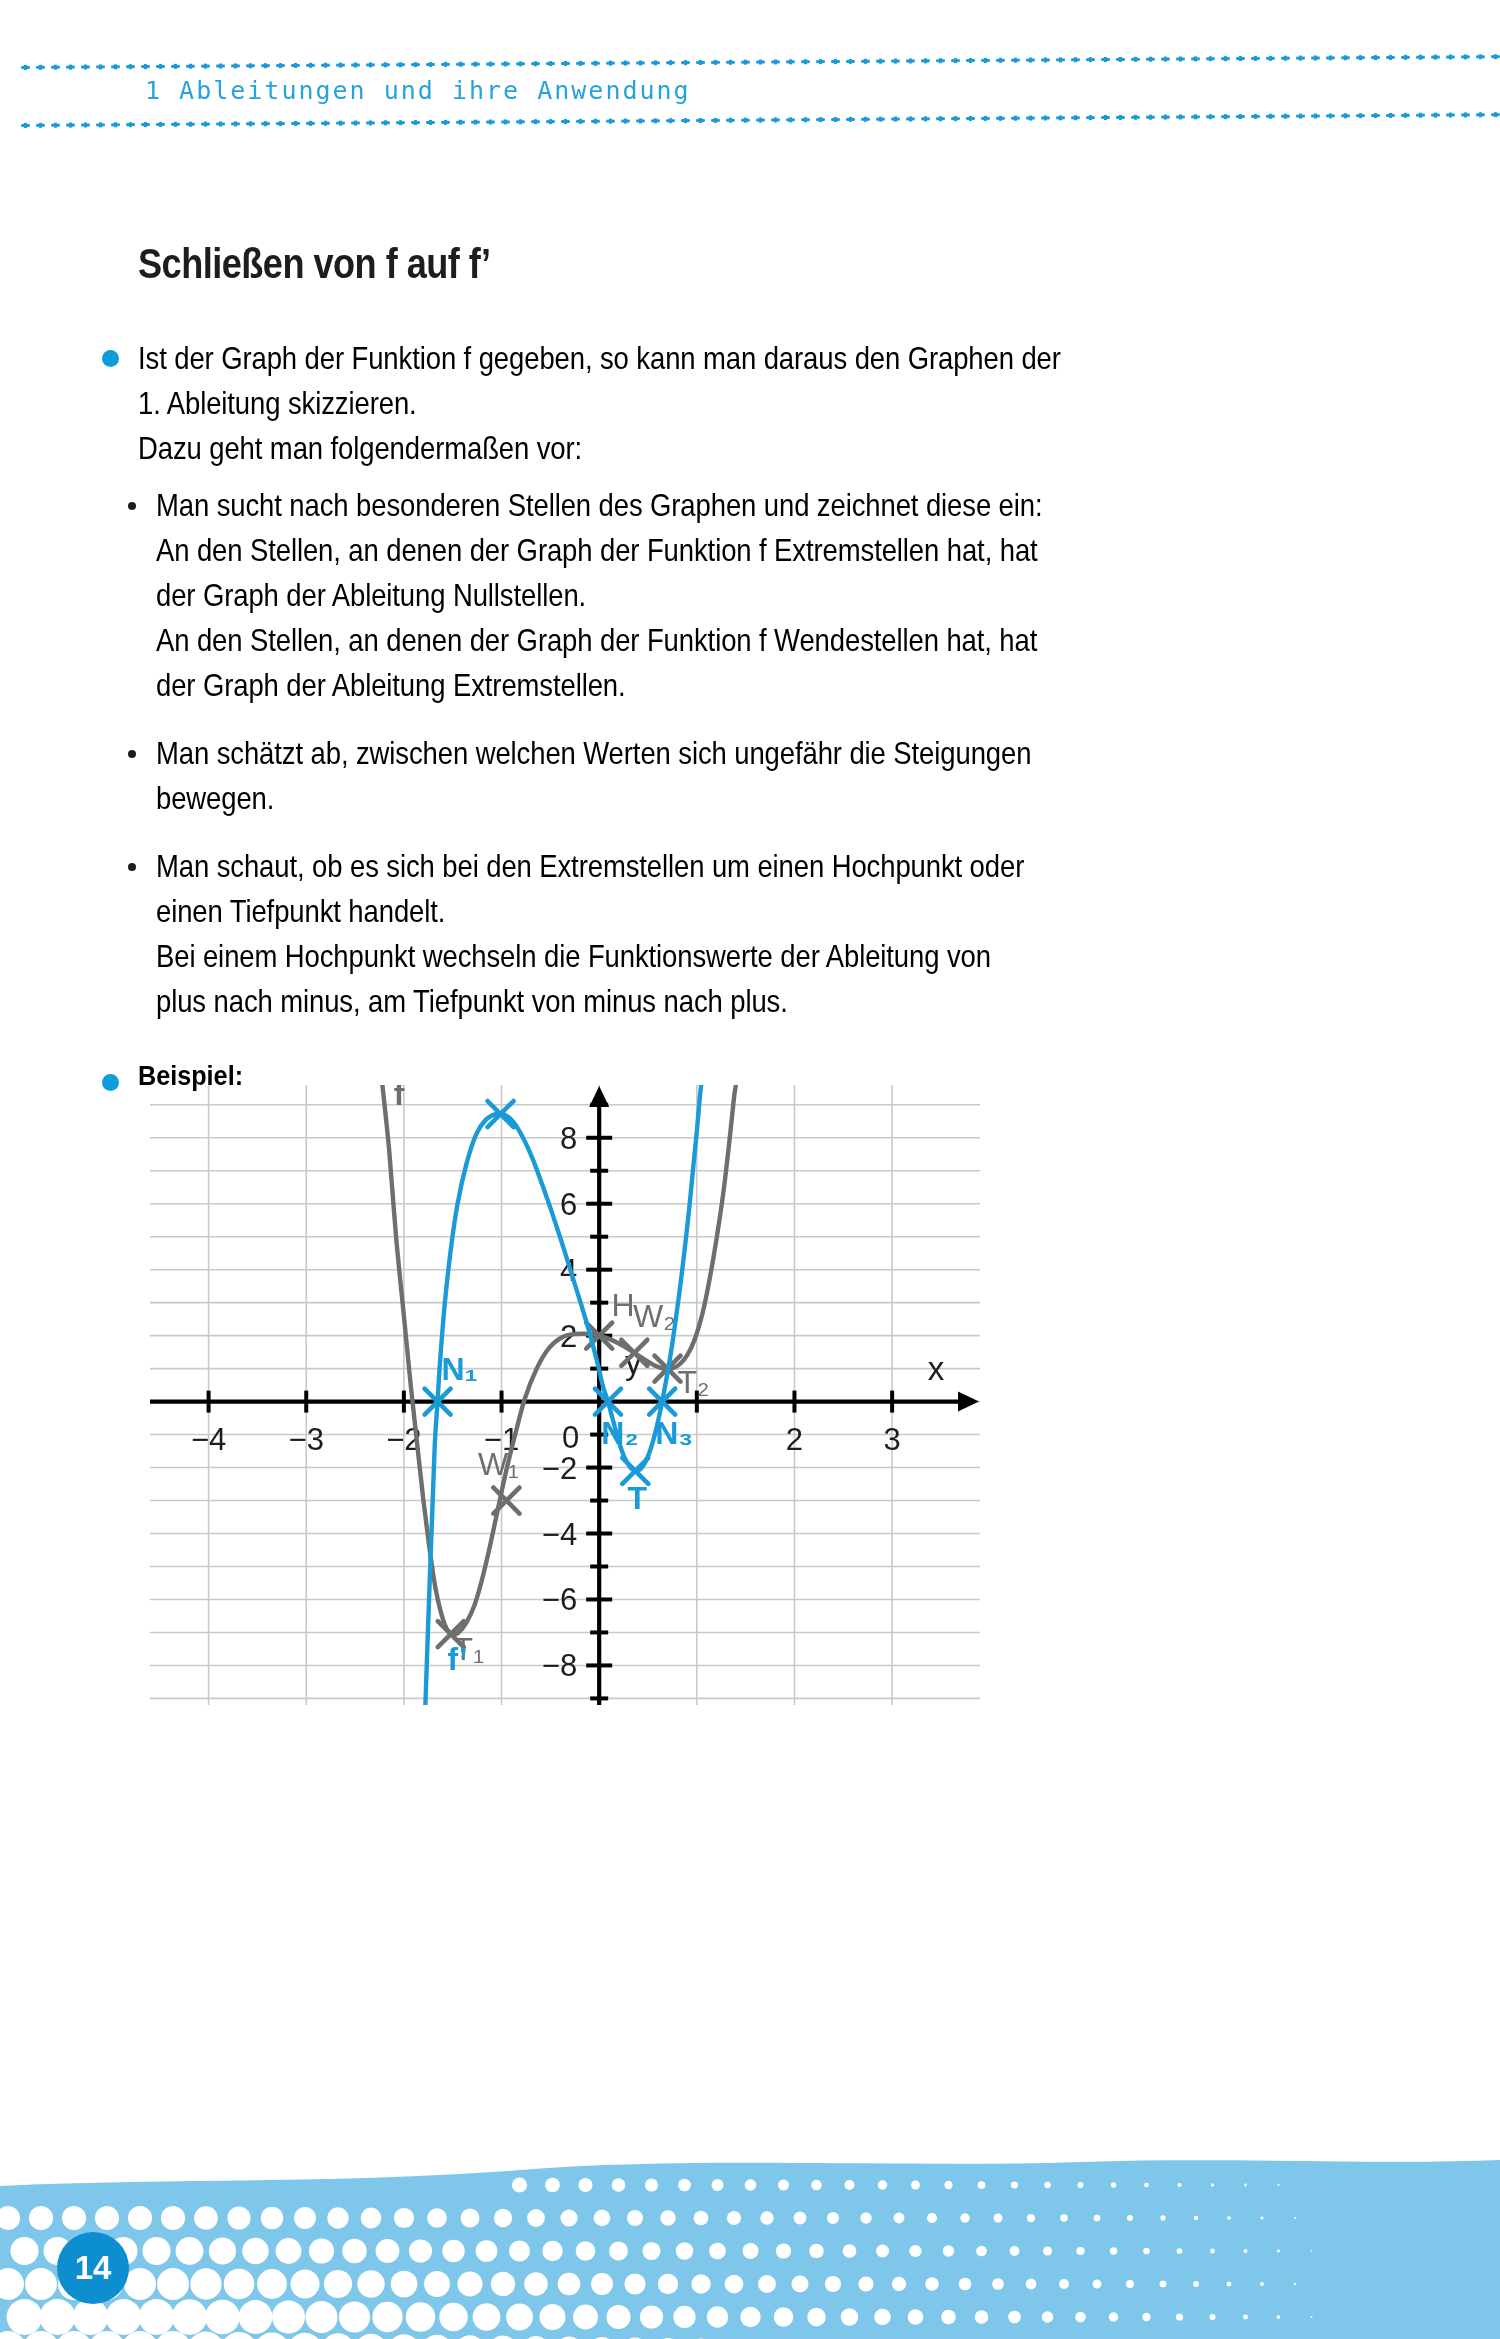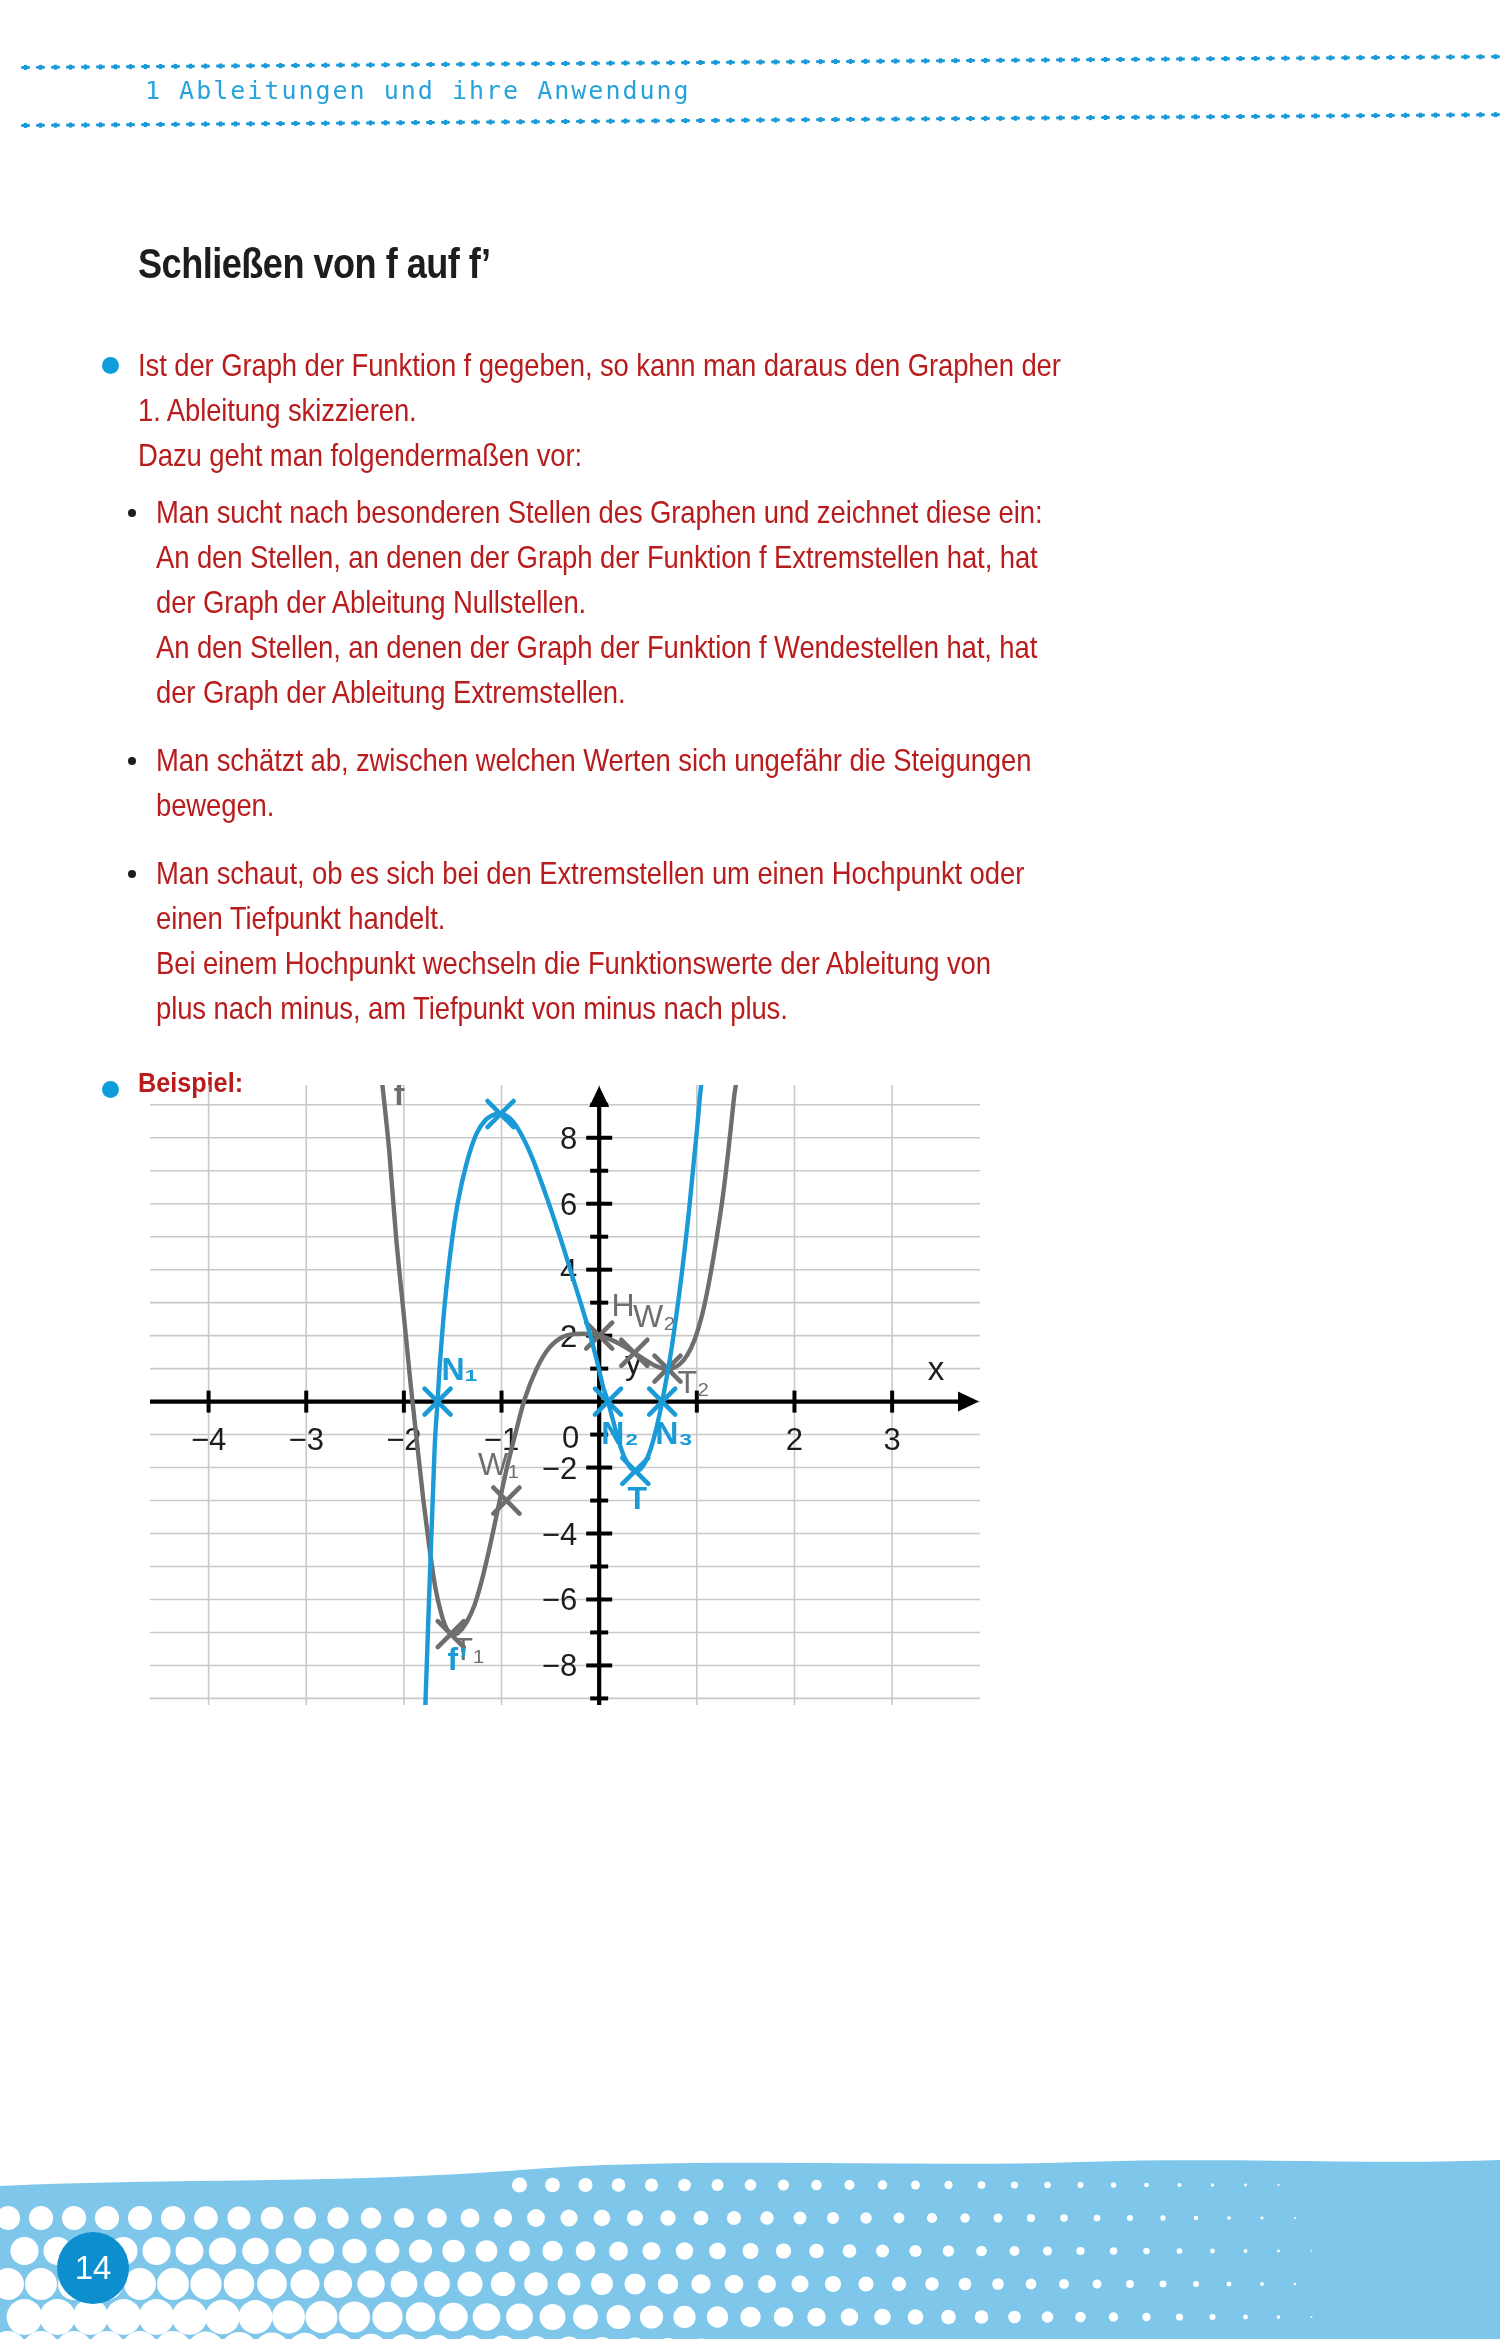--- a/index.html
+++ b/index.html
@@ -58,23 +58,23 @@
     letter-spacing: -0.6px;
     transform: scaleX(0.86);
     transform-origin: left center;
     white-space: nowrap;
   }
 
   
   .content {
     position: absolute;
     left: 138px;
-    top: 343px;
+    top: 336px;
     width: 1220px;
-    color: #b91c1c;
+    color: #000000;
   }
   .blk {
     position: relative;
     font-size: 30.5px;
     line-height: 45px;
     letter-spacing: -0.1px;
   }
   .blk .txt { transform: scaleX(0.90); transform-origin: left top; width: 111%; }
   .bullet-dot {
     position: absolute;
@@ -131,21 +131,21 @@
   .pagenum {
     position: absolute;
     left: 57px;
     top: 108px;
     width: 72px;
     height: 72px;
     border-radius: 50%;
     background: #0d8ecf;
     color: #ffffff;
     font-size: 33px;
-    font-weight: normal;
+    font-weight: bold;
     display: flex;
     align-items: center;
     justify-content: center;
     z-index: 5;
     font-family: "Liberation Sans", sans-serif;
   }
 </style>
 </head>
 <body>
 

